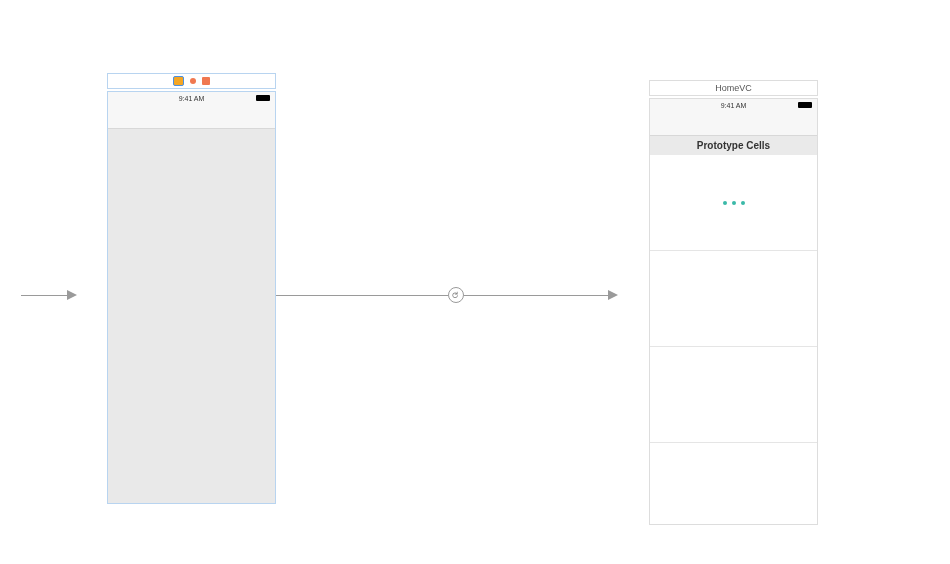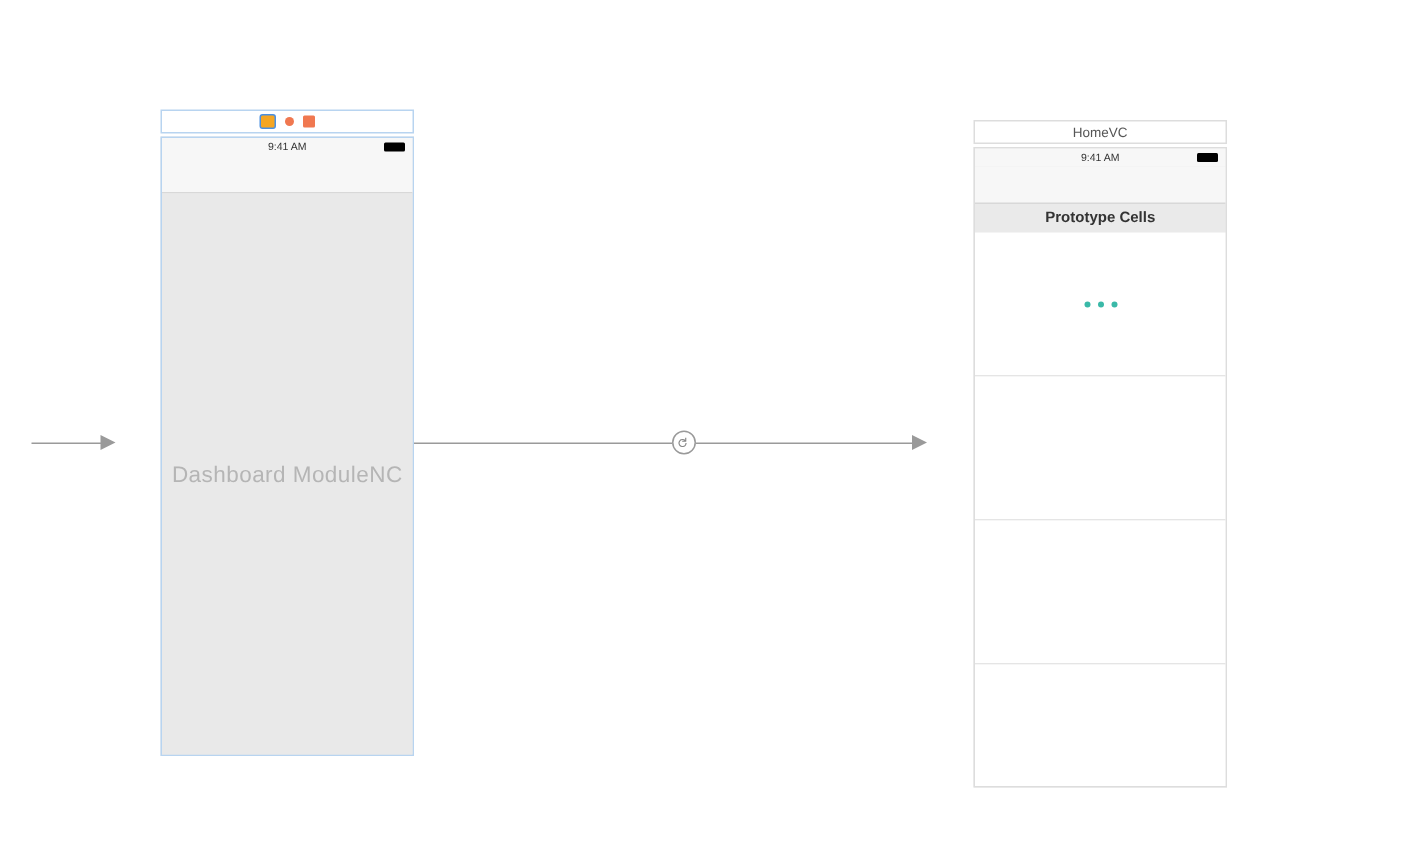--- a/index.html
+++ b/index.html
@@ -188,23 +188,20 @@
       <div class="icon-orange-circle"></div>
       <div class="icon-orange-square"></div>
     </div>
   </div>
   <div class="scene-frame">
     <div class="status-bar">
       <span>9:41 AM</span>
       <div class="battery"></div>
     </div>
     <div class="nav-bar"></div>
-    <div class="content-area">
-      <div class="placeholder-label">Dashboard ModuleNC</div>
-    </div>
   </div>
 </div>
 
 <div class="arrow-line" style="left:276px; top:295px; width:172px;"></div>
 <div class="segue-circle" style="left:448px; top:287px;">
   <span class="segue-inner">⟳</span>
 </div>
 <div class="arrow-line" style="left:464px; top:295px; width:146px;"></div>
 <div class="arrow-head" style="left:608px; top:290px;"></div>
 

